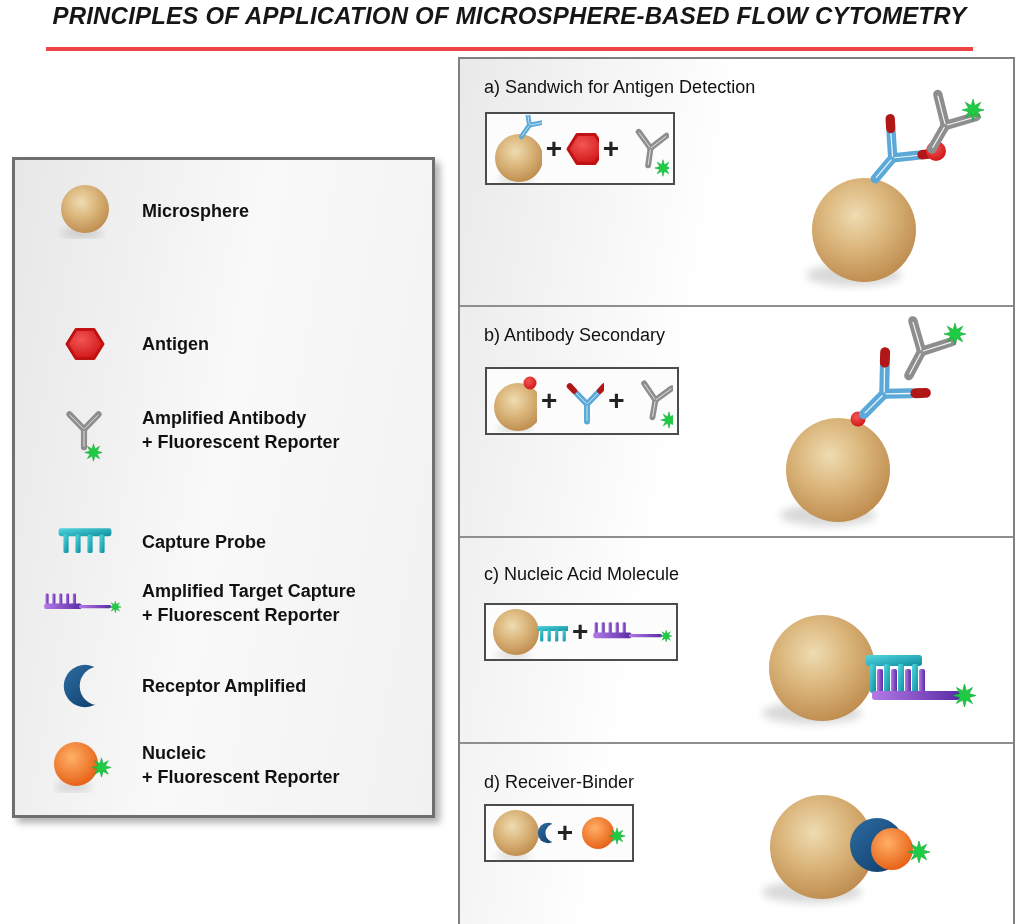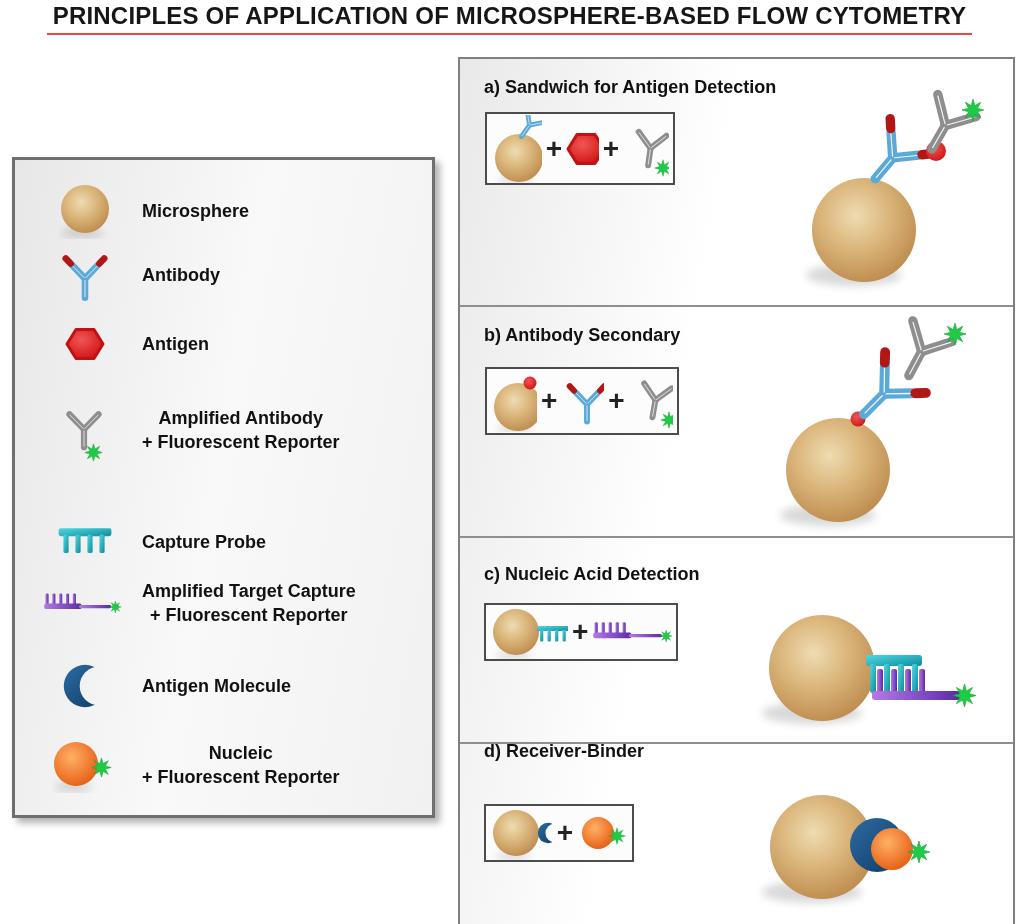--- a/index.html
+++ b/index.html
@@ -6,56 +6,55 @@
   body{
     width:1019px;height:924px;position:relative;overflow:hidden;
     background:#ffffff;
     font-family:"Liberation Sans", sans-serif;
   }
   .title-wrap{
     position:absolute;top:2px;left:0;width:1019px;text-align:center;
   }
   .title{
     display:inline-block;
-    font-size:24px;font-weight:bold;
+    font-size:24px;font-weight:bold;font-style:italic;
     color:#161616;letter-spacing:.2px;
-    border-bottom:2px solid #ef4444;padding:0 6px 3px 6px;
+    border-bottom:4px solid #ef4444;padding:0 6px 17px 6px;
     white-space:nowrap;
   }
   
   .legend{
     position:absolute;left:12px;top:157px;width:423px;height:661px;
     box-sizing:border-box;
     border:3px solid #6f6f6f;
     background:linear-gradient(100deg,#e7e7e7 0%,#f9f9f9 48%,#f1f1f1 100%);
     box-shadow:5px 5px 7px rgba(0,0,0,.30);
   }
   .lrow{
     position:absolute;left:28px;display:flex;align-items:center;
     transform:translateY(-50%);
-    text-align:center;
   }
   .licon{width:84px;display:flex;justify-content:center;align-items:center;flex:none;}
   .llab{
     margin-left:15px;font-size:18px;font-weight:bold;color:#111;
     line-height:24px;white-space:nowrap;
   }
   
   .panel{
     position:absolute;left:458px;top:57px;width:557px;height:880px;
     box-sizing:border-box;
     border:2px solid #808080;
     background:linear-gradient(100deg,#e9e9e9 0%,#ffffff 40%);
     overflow:hidden;
   }
   .divider{
     position:absolute;left:0;right:0;height:2px;background:#8f8f8f;
   }
   .sec-header{
-    position:absolute;left:24px;font-size:18px;font-weight:bold;color:#111;
+    position:absolute;left:24px;font-size:18px;font-weight:normal;color:#111;
     white-space:nowrap;z-index:3;
   }
   .eq-box{
     position:absolute;box-sizing:border-box;
     border:2px solid #4c4c4c;background:#fcfcfc;
     display:flex;align-items:center;justify-content:center;gap:3px;
     padding:0 4px;z-index:3;
   }
   .plus{
     font-size:28px;font-weight:bold;color:#222;line-height:1;
@@ -168,28 +167,20 @@
   <div class="lrow" style="top:51px">
     <div class="licon">
         <svg width="54" height="56">
       <ellipse cx="24" cy="50" rx="21" ry="4.5" fill="#000" opacity="0.16" filter="url(#blurS)"></ellipse>
       <circle cx="27" cy="26" r="24" fill="url(#gSphere)"></circle>
     </svg>
       </div>
     <div class="llab"><span>Microsphere</span></div>
   </div>
 
-  <div class="lrow" style="top:115px">
-    <div class="licon">
-        <svg width="60" height="60">
-      <use href="#ab-blue" width="60" height="60"></use>
-    </svg>
-      </div>
-    <div class="llab"><span>Antibody</span></div>
-  </div>
 
   <div class="lrow" style="top:184px">
     <div class="licon">
         <svg width="40" height="38">
       <polygon points="38,19 29,33.5 11,33.5 2,19 11,4.5 29,4.5" fill="url(#gRed)" stroke="#c01212" stroke-width="3" stroke-linejoin="round"></polygon>
     </svg>
       </div>
     <div class="llab"><span>Antigen</span></div>
   </div>
 
@@ -220,21 +211,21 @@
       </div>
     <div class="llab"><span>Amplified Target Capture</span><br><span>+ Fluorescent Reporter</span></div>
   </div>
 
   <div class="lrow" style="top:526px">
     <div class="licon">
         <svg width="46" height="52">
       <use href="#crescent" width="46" height="52" preserveAspectRatio="none"></use>
     </svg>
       </div>
-    <div class="llab"><span>Antigen Molecule</span></div>
+    <div class="llab"><span>Receptor Amplified</span></div>
   </div>
 
   <div class="lrow" style="top:605px">
     <div class="licon">
         <svg width="64" height="56">
       <ellipse cx="20" cy="50" rx="19" ry="4" fill="#000" opacity="0.16" filter="url(#blurS)"></ellipse>
       <circle cx="23" cy="27" r="22" fill="url(#gOrange)"></circle>
       <use href="#star8" x="38" y="20" width="21" height="21"></use>
     </svg>
       </div>
@@ -342,36 +333,36 @@
     </svg>
     <span class="plus">+</span>
     <svg width="54" height="58">
       <g transform="translate(27,25) rotate(10) scale(0.54) translate(-50,-50)">
           <use href="#ab-gray" width="100" height="100"></use>
         </g>
       <use href="#star8" x="31" y="39" width="18" height="18"></use>
     </svg>
   </div>
 
-  <div class="sec-header" style="top:505px">c) Nucleic Acid Detection</div>
+  <div class="sec-header" style="top:505px">c) Nucleic Acid Molecule</div>
   <div class="eq-box" style="top:544px;left:24px;width:194px;height:58px">
     <svg width="82" height="54">
       <ellipse cx="23" cy="50" rx="18" ry="3.5" fill="#000" opacity="0.16" filter="url(#blurS)"></ellipse>
       <circle cx="26" cy="27" r="23" fill="url(#gSphere)"></circle>
       <g transform="translate(46,20) scale(0.5)">
           <use href="#probe" width="70" height="36"></use>
         </g>
     </svg>
     <span class="plus">+</span>
     <svg width="84" height="30">
       <use href="#amp" width="84" height="27" y="2"></use>
     </svg>
   </div>
 
-  <div class="sec-header" style="top:682px">d) Receiver-Binder</div>
+  <div class="sec-header" style="top:713px">d) Receiver-Binder</div>
   <div class="eq-box" style="top:745px;left:24px;width:150px;height:58px">
     <svg width="64" height="54">
       <ellipse cx="23" cy="50" rx="18" ry="3.5" fill="#000" opacity="0.16" filter="url(#blurS)"></ellipse>
       <circle cx="26" cy="27" r="23" fill="url(#gSphere)"></circle>
       <use href="#crescent" x="47" y="16" width="22" height="22"></use>
     </svg>
     <span class="plus">+</span>
     <svg width="52" height="46">
       <circle cx="21" cy="23" r="16" fill="url(#gOrange)"></circle>
       <use href="#star8" x="31" y="17" width="18" height="18"></use>

